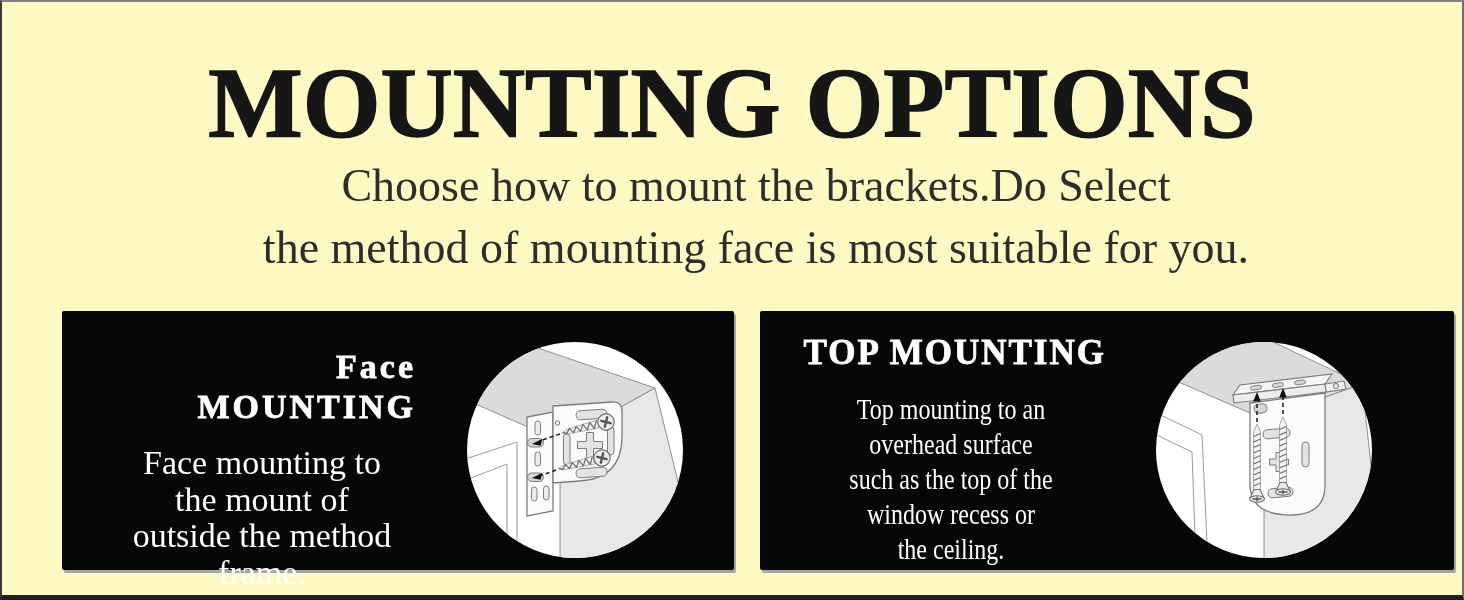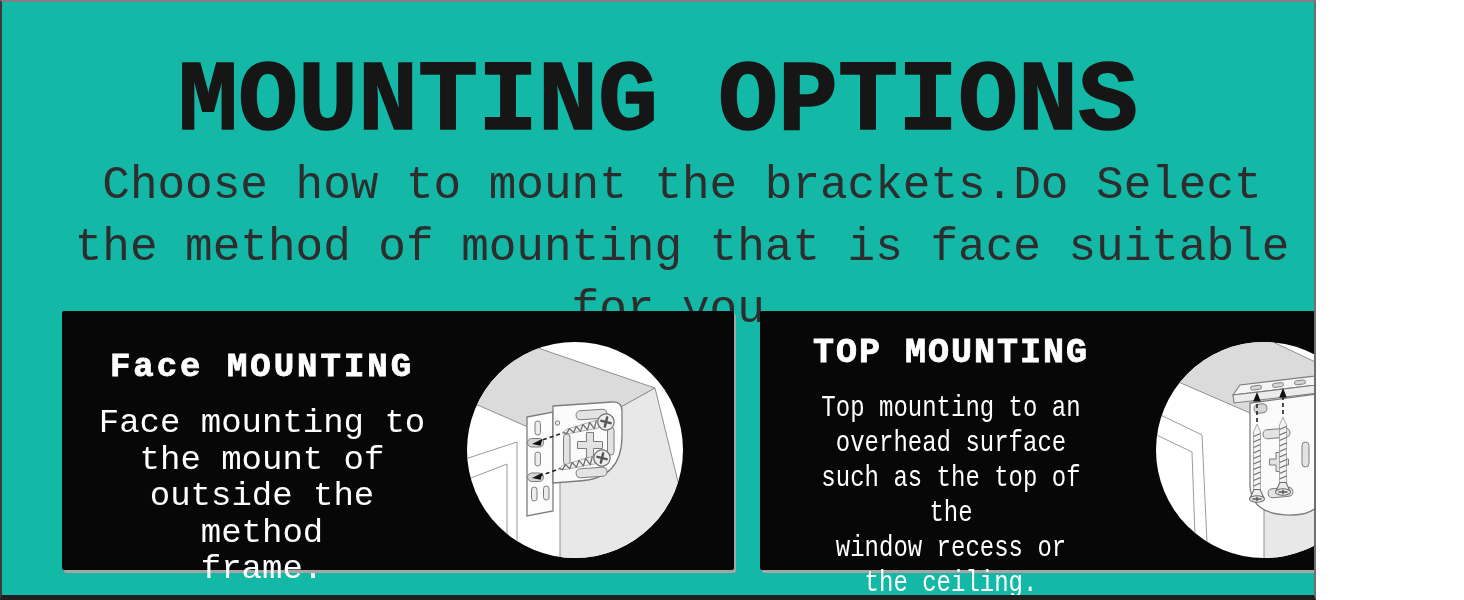--- a/index.html
+++ b/index.html
@@ -1,25 +1,25 @@
 <!DOCTYPE html>
 <html><head>
 <meta charset="utf-8">
 <style>
   html,body{margin:0;padding:0;background:#ffffff;}
   .frame{
     position:relative;
-    width:1316px;height:600px;
+    width:1464px;height:600px;
     box-sizing:border-box;
-    background:#14b8a6;
+    background:#fef9c3;
     border-style:solid;
     border-color:#808080 #6e6e6e #1f1f1f #3a3a3a;
     border-width:2px 2px 5px 2px;
     overflow:hidden;
-    font-family:Liberation Mono, monospace;
+    font-family:Liberation Serif, serif;
   }
   .title{
     margin:51px 0 0 0;
     text-align:center;
     font-size:100px;
     line-height:1;
     font-weight:700;
     letter-spacing:0px;
     color:#161616;
     -webkit-text-stroke:1.5px #161616;
@@ -36,26 +36,26 @@
   .panel{
     position:absolute;
     top:309px;
     height:259px;
     background:#070707;
     border-radius:2px;
     box-shadow:2px 3px 0 #a6a6a6;
     color:#ffffff;
   }
   .panel-face{left:60px;width:672px;}
-  .panel-top{left:758px;width:674px;}
+  .panel-top{left:758px;width:674px;padding-left:20px;}
   .p-col{position:absolute;top:0;}
   .panel-face .p-col{left:28px;width:344px;}
   .panel-top  .p-col{left:18px;width:346px;}
   .p-head{
-    margin:18px;text-align:center;
+    margin:18px;text-align:right;
     font-weight:700;color:#ffffff;
     line-height:40px;
     -webkit-text-stroke:0.8px #ffffff;
   }
   .panel-face .p-head{margin-top:36px;font-size:34px;letter-spacing:3px;}
   .panel-top  .p-head{margin-top:22px;font-size:35px;letter-spacing:2px;}
   .p-body{text-align:center;font-weight:400;color:#ffffff;}
   .panel-face .p-body{margin-top:6px;font-size:34px;line-height:36.5px;}
   .panel-top  .p-body{
     margin-top:2px;font-size:30px;line-height:35px;
@@ -67,21 +67,21 @@
 </style>
 </head>
 <body>
 
 <div class="frame">
 
   <h1 class="title">MOUNTING OPTIONS</h1>
 
   <div class="subtitle">
     <div>Choose how to mount the brackets.Do Select</div>
-    <div>the method of mounting that is face suitable for you.</div>
+    <div>the method of mounting face is most suitable for you.</div>
   </div>
 
   <section class="panel panel-face">
     <div class="p-col">
       <h2 class="p-head">Face MOUNTING</h2>
       <div class="p-body">
         <div>Face mounting to</div>
         <div>the mount of</div>
         <div>outside the method</div>
         <div>frame.</div>

